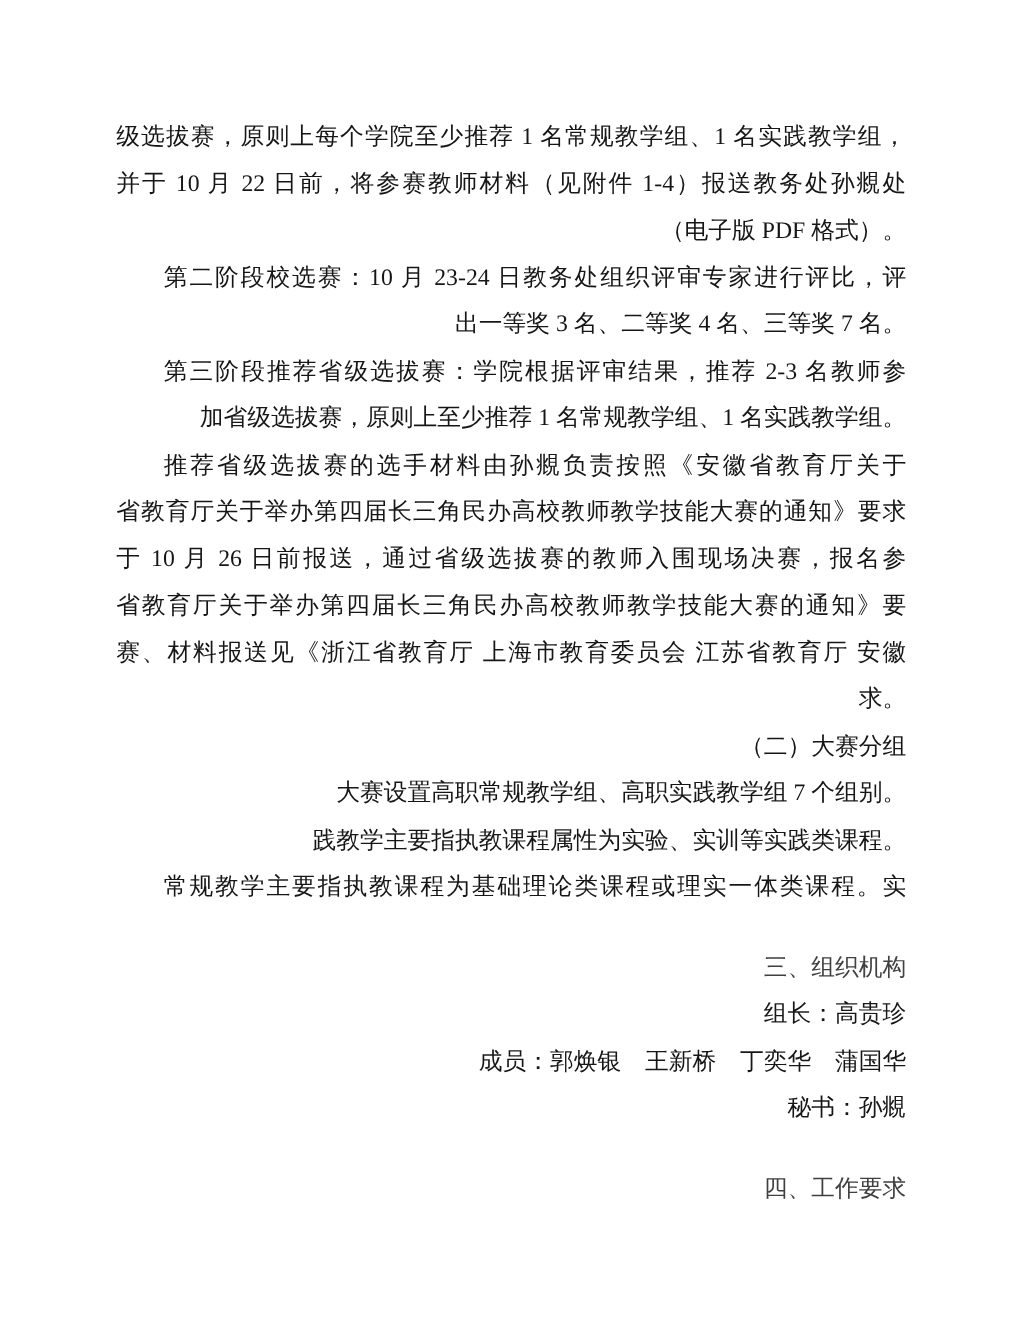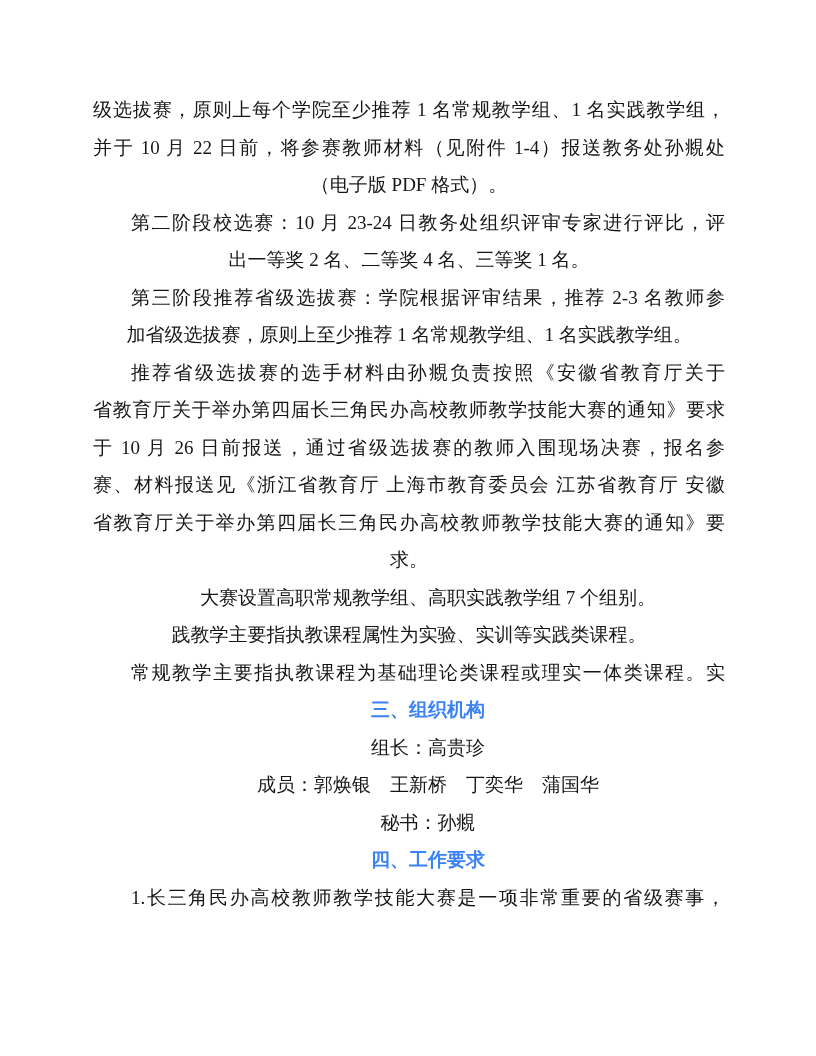--- a/index.html
+++ b/index.html
@@ -20,58 +20,59 @@
     top: 91px;
     width: 632px;
   }
   .line {
     font-family: "Liberation Serif", "DejaVu Serif", serif;
     font-size: 19px;
     line-height: 37.5px;
     height: 37.5px;
     color: #161616;
     white-space: pre-wrap;
-    text-align: center;
+    text-align: right;
   }
   .line.indent {
     text-indent: 38px;
   }
   .line.fill {
     text-align: justify;
     text-align-last: justify;
     text-justify: inter-character;
     font-family: Liberation Serif, serif;
   }
   .line.heading {
     font-family: "Liberation Sans", "DejaVu Sans", sans-serif;
-    font-weight: 700;
-    color: #3b82f6;
+    font-weight: 400;
+    color: #404040;
+    margin-top: 27px;
   }
 </style>
 </head>
 <body>
 
 <div class="page">
   <div class="content">
       <div class="line fill">级选拔赛，原则上每个学院至少推荐 1 名常规教学组、1 名实践教学组，</div>
       <div class="line fill">并于 10 月 22 日前，将参赛教师材料（见附件 1-4）报送教务处孙覜处</div>
       <div class="line">（电子版 PDF 格式）。</div>
       <div class="line indent fill">第二阶段校选赛：10 月 23-24 日教务处组织评审专家进行评比，评</div>
-      <div class="line">出一等奖 2 名、二等奖 4 名、三等奖 1 名。</div>
+      <div class="line">出一等奖 3 名、二等奖 4 名、三等奖 7 名。</div>
       <div class="line indent fill">第三阶段推荐省级选拔赛：学院根据评审结果，推荐 2-3 名教师参</div>
       <div class="line">加省级选拔赛，原则上至少推荐 1 名常规教学组、1 名实践教学组。</div>
       <div class="line indent fill">推荐省级选拔赛的选手材料由孙覜负责按照《安徽省教育厅关于</div>
       <div class="line fill">省教育厅关于举办第四届长三角民办高校教师教学技能大赛的通知》要求</div>
       <div class="line fill">于 10 月 26 日前报送，通过省级选拔赛的教师入围现场决赛，报名参</div>
+      <div class="line fill">省教育厅关于举办第四届长三角民办高校教师教学技能大赛的通知》要</div>
       <div class="line fill">赛、材料报送见《浙江省教育厅 上海市教育委员会 江苏省教育厅 安徽</div>
-      <div class="line fill">省教育厅关于举办第四届长三角民办高校教师教学技能大赛的通知》要</div>
       <div class="line">求。</div>
+      <div class="line indent">（二）大赛分组</div>
       <div class="line indent">大赛设置高职常规教学组、高职实践教学组 7 个组别。</div>
       <div class="line">践教学主要指执教课程属性为实验、实训等实践类课程。</div>
       <div class="line indent fill">常规教学主要指执教课程为基础理论类课程或理实一体类课程。实</div>
       <div class="line indent heading">三、组织机构</div>
       <div class="line indent">组长：高贵珍</div>
       <div class="line indent">成员：郭焕银　王新桥　丁奕华　蒲国华</div>
       <div class="line indent">秘书：孙覜</div>
       <div class="line indent heading">四、工作要求</div>
-      <div class="line indent fill">1.长三角民办高校教师教学技能大赛是一项非常重要的省级赛事，</div>
     </div>
 </div>
 
 </body></html>

